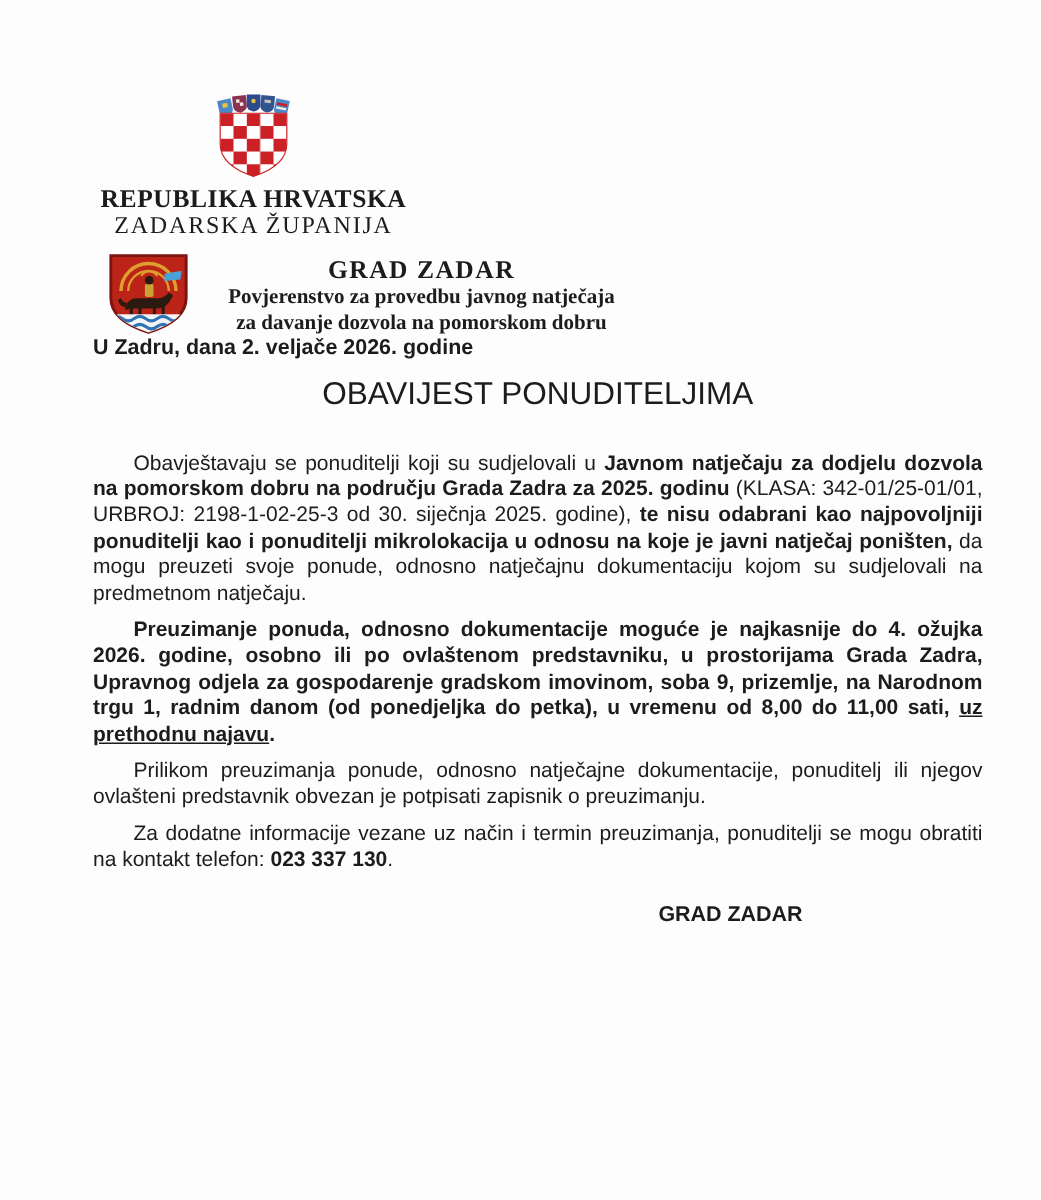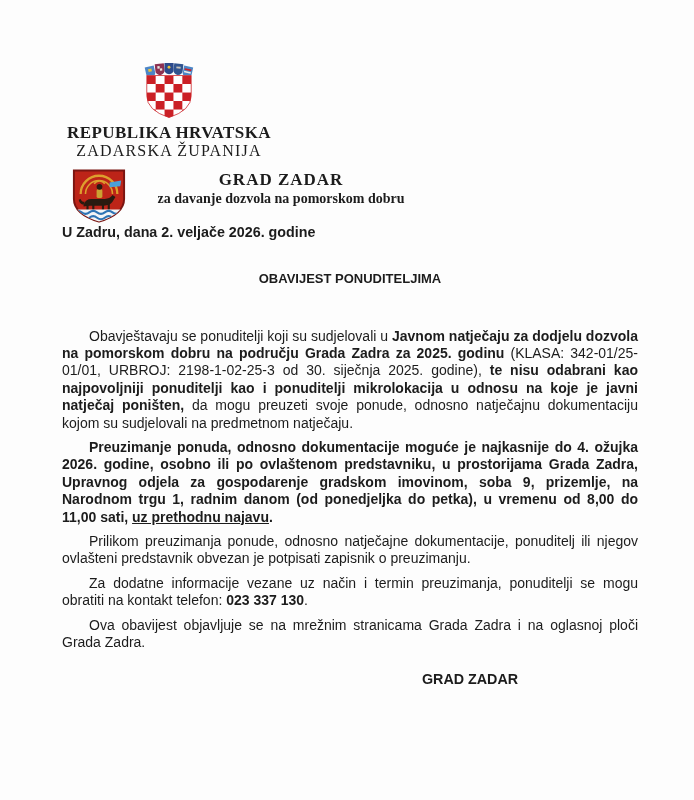--- a/index.html
+++ b/index.html
@@ -5,21 +5,21 @@
   html, body {
     margin: 0; padding: 0;
     background: #fcfcfc;
     font-family: "Liberation Sans", sans-serif;
     color: #1c1c1c;
   }
   .page {
     position: relative;
     width: 694px; height: 800px;
     box-sizing: border-box;
-    padding: 62px 56px 0 62px;
+    padding: 62px 39px 0 62px;
     overflow: hidden;
     background: #fdfdfd;
   }
   
   .lh-national { width: 214px; text-align: center; }
   .lh-national svg { display: block; margin: 0 auto 4px auto; }
   .lh-state {
     font-family: "Liberation Serif", serif;
     font-weight: 700; font-size: 17px; letter-spacing: .4px;
     line-height: 19px;
@@ -35,25 +35,25 @@
     width: 306px; text-align: center;
     font-family: "Liberation Serif", serif; font-weight: 700;
     padding-top: 2px;
   }
   .city-name { font-size: 17px; letter-spacing: 1px; line-height: 20px; }
   .city-committee { font-size: 14px; line-height: 17px; }
   
   .dateline { font-weight: 700; font-size: 14.3px; }
   
   .doc-title {
-    margin-top: 30px; text-align: center;
-    font-weight: 700; font-size: 13px; line-height: 18.5px;
+    margin-top: 14px; text-align: center;
+    font-weight: 400; font-size: 21px; line-height: 18.5px;
   }
   
-  .body-text { margin-top: 39px; }
+  .body-text { margin-top: 27px; }
   .para {
     margin: 0 0 7px 0;
     text-align: justify; text-indent: 27px;
     font-size: 14px; line-height: 17.4px;
   }
   .b { font-weight: 700; }
   .u { text-decoration: underline; }
   
   .signature { width: 300px; margin: 19px 18px 0 auto; }
   .sig-org {
@@ -145,39 +145,39 @@
           <g>
             <rect x="4" y="43" width="52" height="14" fill="#f3f5f7"></rect>
             <path d="M4 46 q4 -3.2 8 0 t8 0 t8 0 t8 0 t8 0 t8 0" fill="none" stroke="#2e74b5" stroke-width="2.2"></path>
             <path d="M4 51.5 q4 -3.2 8 0 t8 0 t8 0 t8 0 t8 0 t8 0" fill="none" stroke="#2e74b5" stroke-width="2.2"></path>
           </g>
         </g>
       </g>
     </svg>
     <div class="lh-city-text">
       <div class="city-name">GRAD ZADAR</div>
+      <div class="city-committee">Povjerenstvo za provedbu javnog natječaja</div>
       <div class="city-committee">za davanje dozvola na pomorskom dobru</div>
     </div>
   </div>
 
   <div class="dateline">U Zadru, dana 2. veljače 2026. godine</div>
 
   <div class="doc-title">
     <div>OBAVIJEST PONUDITELJIMA</div>
   </div>
 
   <div class="body-text">
     <p class="para"><span>Obavještavaju se ponuditelji koji su sudjelovali u </span><span class="b">Javnom natječaju za dodjelu dozvola na pomorskom dobru na području Grada Zadra za 2025. godinu</span><span> (KLASA: 342-01/25-01/01, URBROJ: 2198-1-02-25-3 od 30. siječnja 2025. godine), </span><span class="b">te nisu odabrani kao najpovoljniji ponuditelji kao i ponuditelji mikrolokacija u odnosu na koje je javni natječaj poništen,</span><span> da mogu preuzeti svoje ponude, odnosno natječajnu dokumentaciju kojom su sudjelovali na predmetnom natječaju.</span></p>
 
     <p class="para b"><span>Preuzimanje ponuda, odnosno dokumentacije moguće je najkasnije do 4. ožujka 2026. godine, osobno ili po ovlaštenom predstavniku, u prostorijama Grada Zadra, Upravnog odjela za gospodarenje gradskom imovinom, soba 9, prizemlje, na Narodnom trgu 1, radnim danom (od ponedjeljka do petka), u vremenu od 8,00 do 11,00 sati, </span><span class="u">uz prethodnu najavu</span><span>.</span></p>
 
     <p class="para">Prilikom preuzimanja ponude, odnosno natječajne dokumentacije, ponuditelj ili njegov ovlašteni predstavnik obvezan je potpisati zapisnik o preuzimanju.</p>
 
     <p class="para"><span>Za dodatne informacije vezane uz način i termin preuzimanja, ponuditelji se mogu obratiti na kontakt telefon: </span><span class="b">023 337 130</span><span>.</span></p>
 
-    <p class="para">Ova obavijest objavljuje se na mrežnim stranicama Grada Zadra i na oglasnoj ploči Grada Zadra.</p>
   </div>
 
   <div class="signature">
     <div class="sig-org">GRAD ZADAR</div>
   </div>
 
 </div>
 
 </body></html>

